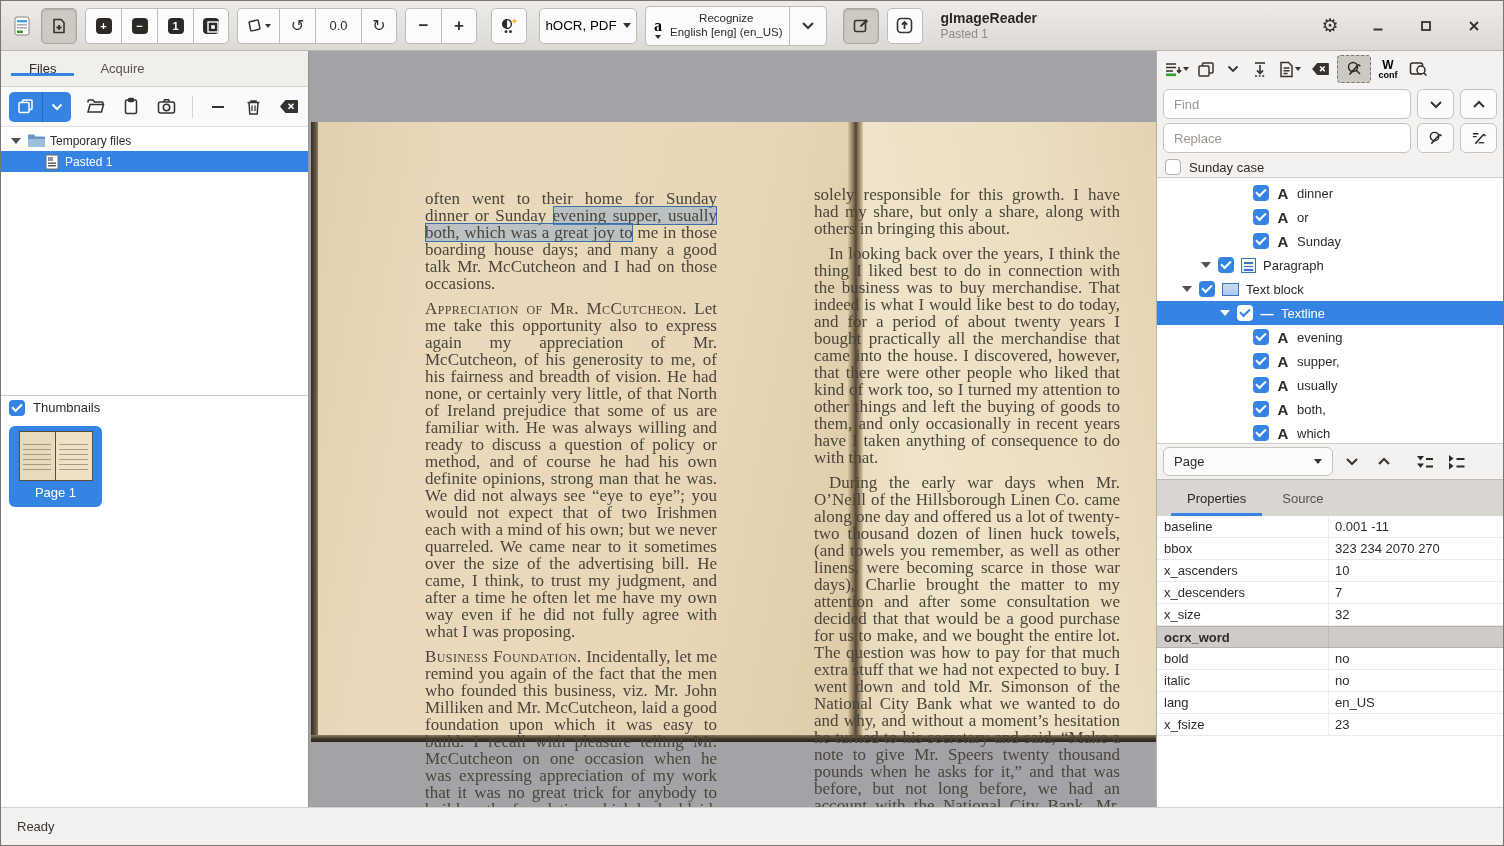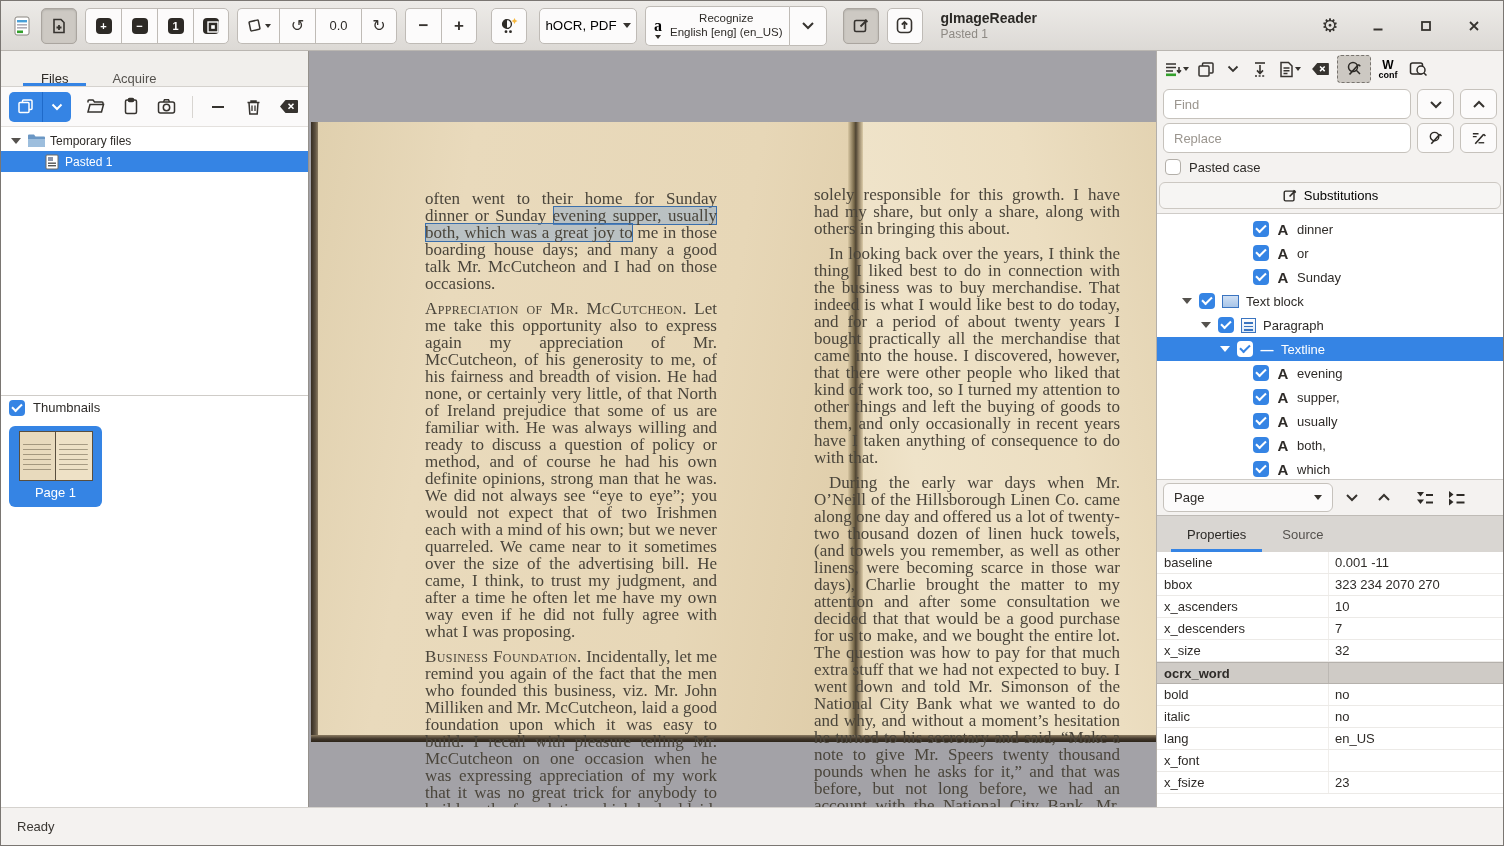--- a/index.html
+++ b/index.html
@@ -30,21 +30,21 @@
   .hb-right{margin-left:auto;display:flex;align-items:center;gap:26px;padding-right:8px}
   .wbtn{background:none;border:none;display:flex;align-items:center;justify-content:center;width:22px;height:22px;cursor:pointer}
   .gear{font-family:"DejaVu Sans",sans-serif;font-size:19px;color:#36332f;line-height:1}
   svg.ic{display:block}
 
   
   .mainrow{flex:1;display:flex;min-height:0}
 
   
   .sidebar{width:308px;flex:none;background:#fff;border-right:1px solid #95918c;display:flex;flex-direction:column}
-  .side-tabs{height:36px;flex:none;background:#f1efec;border-bottom:1px solid #d5d2ce;display:flex;align-items:flex-end;padding-left:18px}
+  .side-tabs{height:36px;flex:none;background:#f1efec;border-bottom:1px solid #d5d2ce;display:flex;align-items:center;padding-left:6px}
   .stab{padding:0 22px;display:flex;align-items:center;font-size:13px;color:#55524e;position:relative;cursor:pointer}
   .stab.active{color:#2e2b28}
   .stab.active:after{content:"";position:absolute;left:4px;right:4px;bottom:0;height:3px;background:#3584e4}
   .side-toolbar{height:40px;flex:none;display:flex;align-items:center;gap:14px;padding:0 8px;background:#fbfafa;border-bottom:1px solid #e4e1de}
   .bluesplit{display:flex;height:30px;border-radius:5px;overflow:hidden}
   .bluesplit>span{display:flex;align-items:center;justify-content:center;background:#3584e4;cursor:pointer}
   .bs-main{width:37px;border-right:1px solid #1f6ac9}
   .bs-arrow{width:31px}
   .sbicon{background:none;border:none;display:flex;align-items:center;justify-content:center;width:24px;height:24px;cursor:pointer}
   .vsep{width:1px;height:22px;background:#d8d5d1}
@@ -460,56 +460,49 @@
             <svg class="ic" width="18" height="17" viewBox="0 0 19 18" fill="none" stroke="#2d2a26" stroke-width="1.5">
               <path d="M3 4 h6 M3 7 h4" stroke-width="1.4"></path>
               <path d="M5.5 14.5 L14.5 4.5" stroke-width="1.7"></path>
               <path d="M14.5 4.5 l1.8 1.8"></path>
               <path d="M9 13.5 h6" stroke-width="1.4"></path>
             </svg>
           </button>
       </div>
       <div class="mcrow">
         <span class="cb un"></span>
-        <span>Pasted case</span>
-      </div>
-      <button class="subsbtn">
-        <svg class="ic" width="16" height="16" viewBox="0 0 18 18" fill="none" stroke="#2d2a26" stroke-width="1.6">
-            <rect x="2.5" y="3.5" width="11" height="11" rx="1.5"></rect>
-            <path d="M8.5 9.5 L15 3 M12.8 2.6 l2.6 2.6" stroke-width="1.8"></path>
-          </svg>
-        <span>Substitutions</span>
-      </button>
+        <span>Sunday case</span>
+      </div>
       <div class="otree" id="otree">
           <div class="otr" style="padding-left: 96px;">
             <span class="cb"></span>
             <span class="ti ti-word">A</span>
             <span>dinner</span>
           </div>
           <div class="otr" style="padding-left: 96px;">
             <span class="cb"></span>
             <span class="ti ti-word">A</span>
             <span>or</span>
           </div>
           <div class="otr" style="padding-left: 96px;">
             <span class="cb"></span>
             <span class="ti ti-word">A</span>
             <span>Sunday</span>
+          </div>
+          <div class="otr" style="padding-left: 44px;">
+            <span class="exp"></span>
+            <span class="cb"></span>
+            <span class="ti ti-paragraph"></span>
+            <span>Paragraph</span>
           </div>
           <div class="otr" style="padding-left: 25px;">
             <span class="exp"></span>
             <span class="cb"></span>
             <span class="ti ti-block"></span>
             <span>Text block</span>
-          </div>
-          <div class="otr" style="padding-left: 44px;">
-            <span class="exp"></span>
-            <span class="cb"></span>
-            <span class="ti ti-paragraph"></span>
-            <span>Paragraph</span>
           </div>
           <div class="otr sel" style="padding-left: 63px;">
             <span class="exp"></span>
             <span class="cb"></span>
             <span class="ti ti-textline">—</span>
             <span>Textline</span>
           </div>
           <div class="otr" style="padding-left: 96px;">
             <span class="cb"></span>
             <span class="ti ti-word">A</span>
@@ -603,24 +596,20 @@
           </div>
           <div class="prow">
             <div class="pk">italic</div>
             <div class="pv">no</div>
           </div>
           <div class="prow">
             <div class="pk">lang</div>
             <div class="pv">en_US</div>
           </div>
           <div class="prow">
-            <div class="pk">x_font</div>
-            <div class="pv"></div>
-          </div>
-          <div class="prow">
             <div class="pk">x_fsize</div>
             <div class="pv">23</div>
           </div>
         </div>
     </aside>
   </div>
 
   <footer class="statusbar">
     <span>Ready</span>
   </footer>

